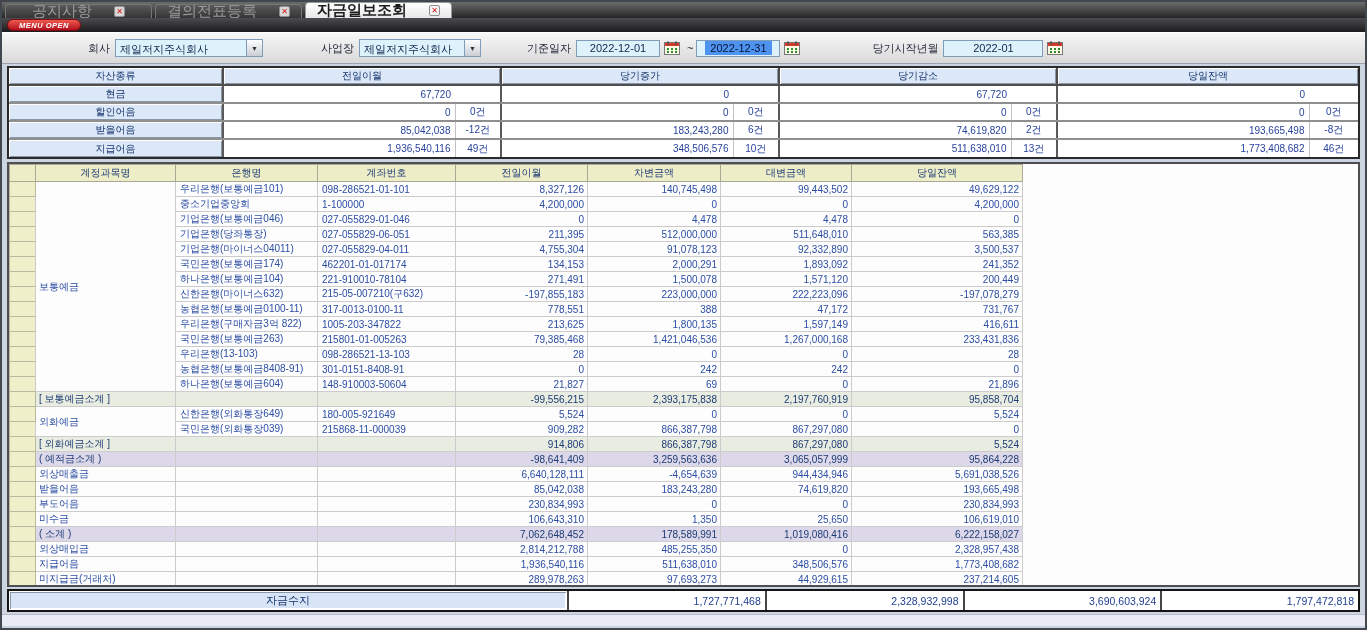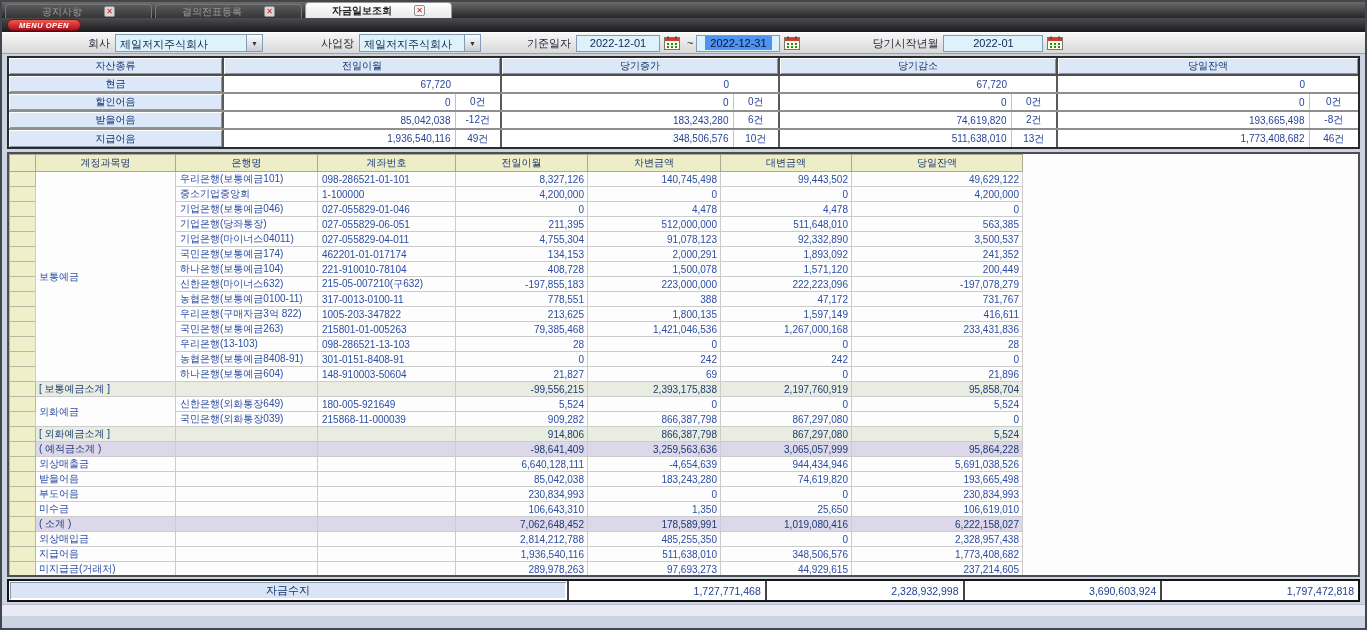--- a/index.html
+++ b/index.html
@@ -3,35 +3,35 @@
 <meta charset="utf-8">
 <style>
   * { margin:0; padding:0; box-sizing:border-box; }
   html,body { width:1367px; height:630px; font-family:"Liberation Sans","DejaVu Sans",sans-serif; }
   .window { width:1367px; height:630px; border:2px solid #41464f; background:#ccd4e1; overflow:hidden; position:relative; }
 
   
   .tabbar { height:16px; background:linear-gradient(#6b6b6b,#262626); display:flex; align-items:flex-end; padding-left:3px; }
   .tab { width:147px; height:14px; margin-right:3px; display:flex; align-items:center; justify-content:center; gap:22px;
          background:linear-gradient(#5a5a5a,#353535); border:1px solid #787878; border-bottom:none;
-         border-radius:4px 4px 0 0; color:#9b9b9b; font-size:10px; cursor:pointer; }
+         border-radius:4px 4px 0 0; color:#9b9b9b; font-size:15px; cursor:pointer; }
   .tab.active { height:16px; background:linear-gradient(#ffffff,#e8e8e8); color:#1c1c1c; font-weight:bold; border-color:#999; }
   .tab-close { width:11px; height:11px; font-size:8px; line-height:10px; text-align:center; font-weight:bold;
                color:#cf1414; background:#d8d8d8; border:1px solid #8f8f8f; border-radius:2px; }
   .tab.active .tab-close { background:#f4f4f4; }
   .tab-close::before { content:"✕"; }
 
   
   .menubar { height:14px; background:linear-gradient(#4c4c50,#1b1b1e); position:relative; }
   .menu-open { position:absolute; left:5px; top:1px; height:12px; padding:0 11px; display:flex; align-items:center;
                background:linear-gradient(#ef5a4e,#b00f1e); border:1px solid #7d0a12; border-radius:7px;
                color:#fff; font-size:7.5px; font-weight:bold; font-style:italic; letter-spacing:.5px; cursor:pointer; }
 
   
-  .filterbar { height:22px; background:linear-gradient(#f7f7f7,#d9d9d9); border-top:1px solid #fff; border-bottom:1px solid #9aa2ad;
+  .filterbar { height:32px; background:linear-gradient(#f7f7f7,#d9d9d9); border-top:1px solid #fff; border-bottom:1px solid #9aa2ad;
                display:flex; align-items:center; font-size:11px; color:#1d2433; }
   .flabel { margin-right:5px; }
   .combo { display:flex; height:18px; border:1px solid #7f9db9; background:#ddf2fa; align-items:stretch; }
   .combo-value { padding:2px 4px 8px 4px; font-size:11px; color:#10264f; white-space:nowrap; overflow:hidden; }
   .combo-arrow { width:16px; border-left:1px solid #7f9db9; background:linear-gradient(#fdfdfd,#c9ced6); color:#333;
                  font-size:7px; display:flex; align-items:center; justify-content:center; }
   .combo-arrow::before { content:"▼"; }
   .datefield { height:17px; border:1px solid #7f9db9; background:#ddf2fa; display:flex; align-items:center; justify-content:center;
                font-size:11px; color:#10264f;text-align:right; }
   .datefield .sel { background:#4f93f0; color:#041335; padding:1px 5px; }
@@ -317,21 +317,21 @@
             <td class="ano">462201-01-017174</td>
             <td class="num">134,153</td>
             <td class="num">2,000,291</td>
             <td class="num">1,893,092</td>
             <td class="num">241,352</td>
           </tr>
           <tr class="data">
             <td class="ind"></td>
             <td class="bank">하나은행(보통예금104)</td>
             <td class="ano">221-910010-78104</td>
-            <td class="num">408,728</td>
+            <td class="num">271,491</td>
             <td class="num">1,500,078</td>
             <td class="num">1,571,120</td>
             <td class="num">200,449</td>
           </tr>
           <tr class="data">
             <td class="ind"></td>
             <td class="bank">신한은행(마이너스632)</td>
             <td class="ano">215-05-007210(구632)</td>
             <td class="num">-197,855,183</td>
             <td class="num">223,000,000</td>

